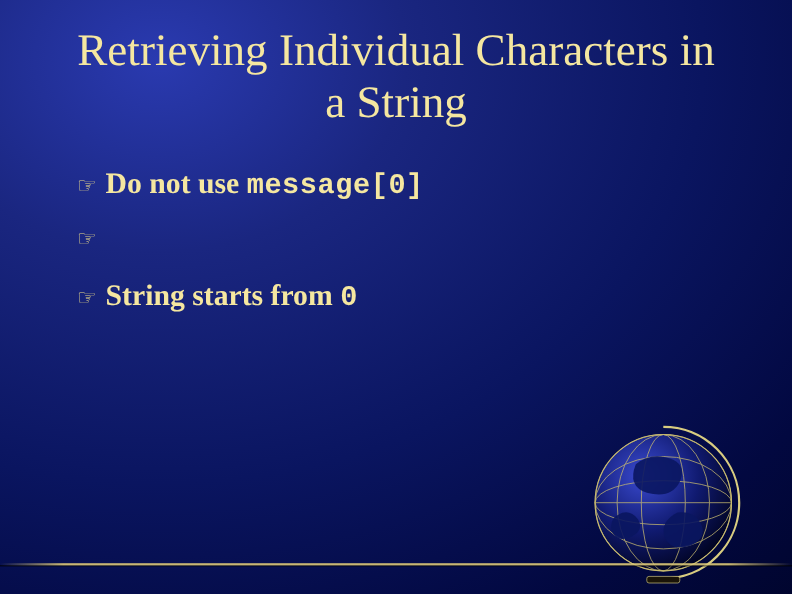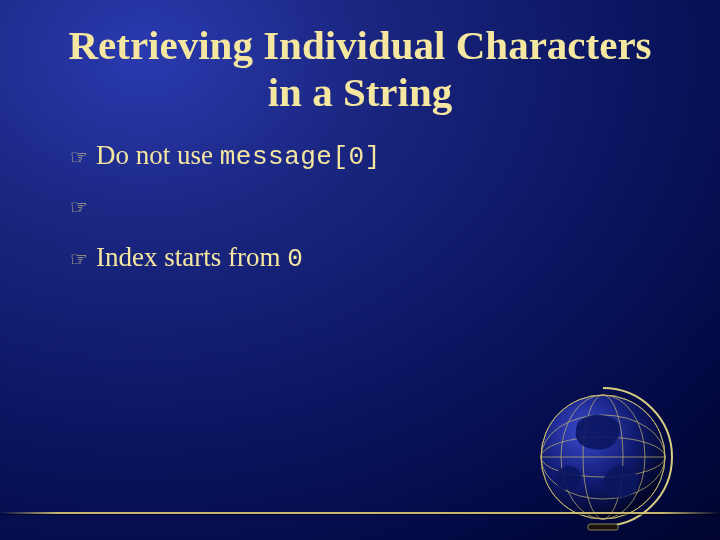--- a/index.html
+++ b/index.html
@@ -14,42 +14,42 @@
     width: 720px;
     height: 540px;
     position: relative;
     padding: 22px 60px 0 60px;
   }
   .title {
     font-size: 41px;
     line-height: 1.15;
     color: #f5e7a0;
     text-align: center;
-    margin-bottom: 23px;
-    font-weight: bold;
+    margin-bottom: 34px;
+    font-weight: normal;
   }
   .bullets {
     list-style: none;
     padding-left: 10px;
   }
   .bullets li {
     font-size: 27px;
     line-height: 1.2;
     margin-bottom: 22px;
     display: flex;
     align-items: baseline;
   }
   .bullet-icon {
     display: inline-block;
     width: 26px;
     flex: 0 0 26px;
     font-size: 20px;
     color: #e8d98a;
   }
-  .bullet-text { display: inline; }
+  .bullet-text { display: inline; font-weight: bold; }
   .mono {
     font-family: "Courier New", Courier, monospace;
     font-size: 26px;
     letter-spacing: 0.5px;
   }
   .footer-line {
     position: absolute;
     left: 0;
     right: 0;
     bottom: 26px;
@@ -79,21 +79,21 @@
       <span class="bullet-text">
         <span>Do not use </span><span class="mono">message[0]</span><span></span>
       </span>
     </li>
     <li>
       <span class="bullet-icon">☞</span>
     </li>
     <li>
       <span class="bullet-icon">☞</span>
       <span class="bullet-text">
-        <span>Index starts from </span><span class="mono">0</span><span></span>
+        <span>String starts from </span><span class="mono">0</span><span></span>
       </span>
     </li>
   </ul>
 
   <div class="globe">
     <svg viewBox="0 0 150 150">
       <defs>
         <radialGradient id="gg" cx="35%" cy="30%" r="75%">
           <stop offset="0%" stop-color="#3a4ad0"></stop>
           <stop offset="55%" stop-color="#101a70"></stop>

